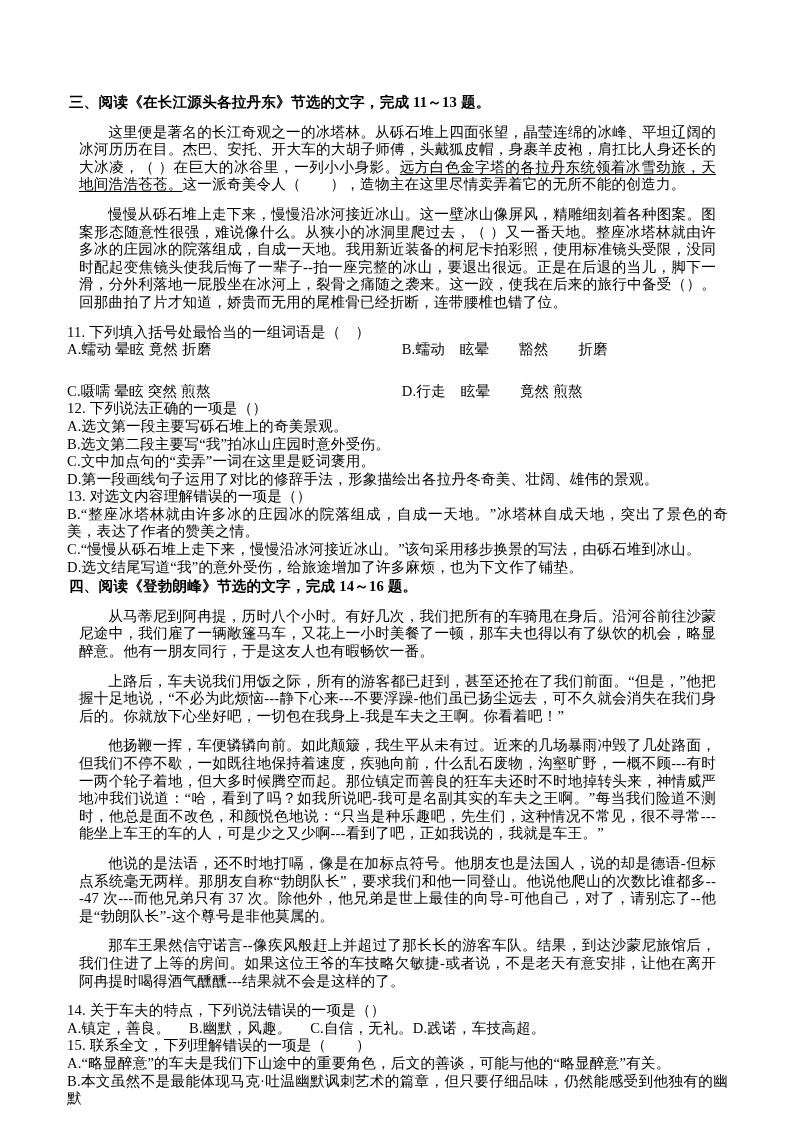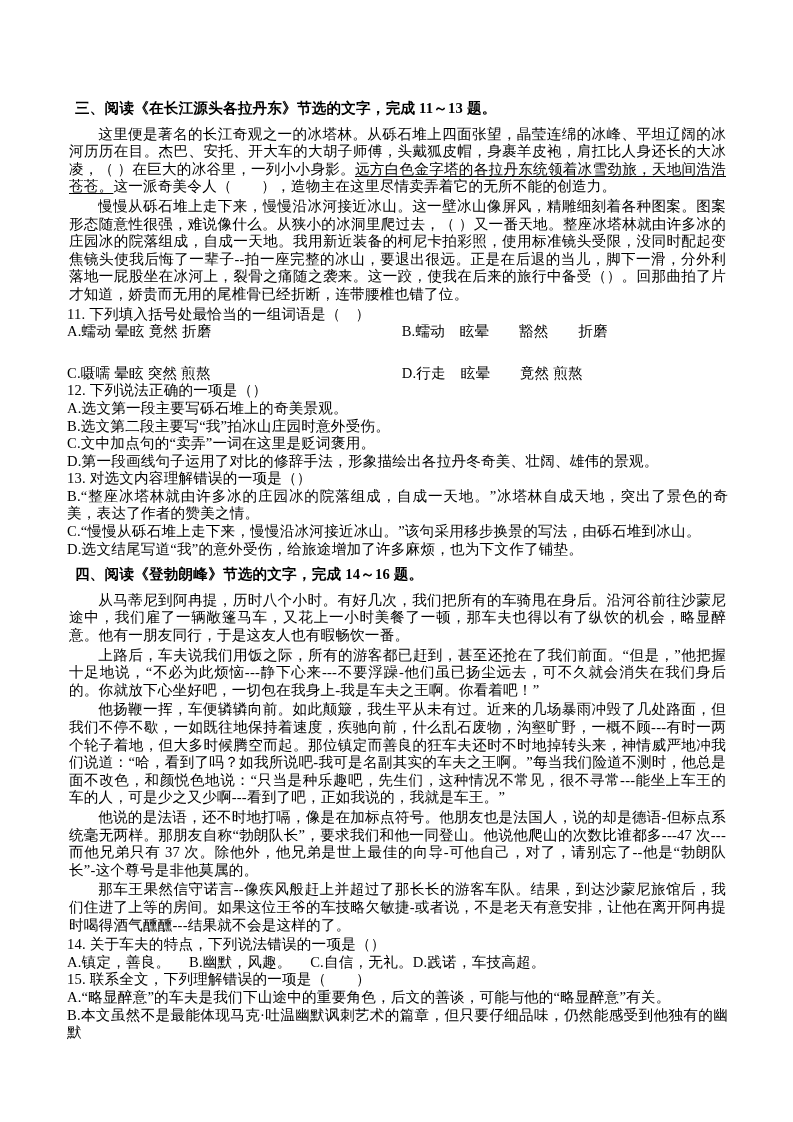--- a/index.html
+++ b/index.html
@@ -19,24 +19,24 @@
     left: 67px;
     top: 92px;
     width: 661px;
     font-size: 14.6px;
     line-height: 17.6px;
     text-align: justify;
     letter-spacing: 0.2px;
   }
   .heading {
     font-weight: bold;
-    margin: 8px;
+    margin: 2px;
   }
   .para {
-    margin: 2px;
+    margin: 12px;
     text-indent: 2em;
   }
   .stem, .opt {
     margin: 0;
   }
   .underlined-seg {
     text-decoration: underline;
     text-underline-offset: 2px;
   }
   .optgrid {

